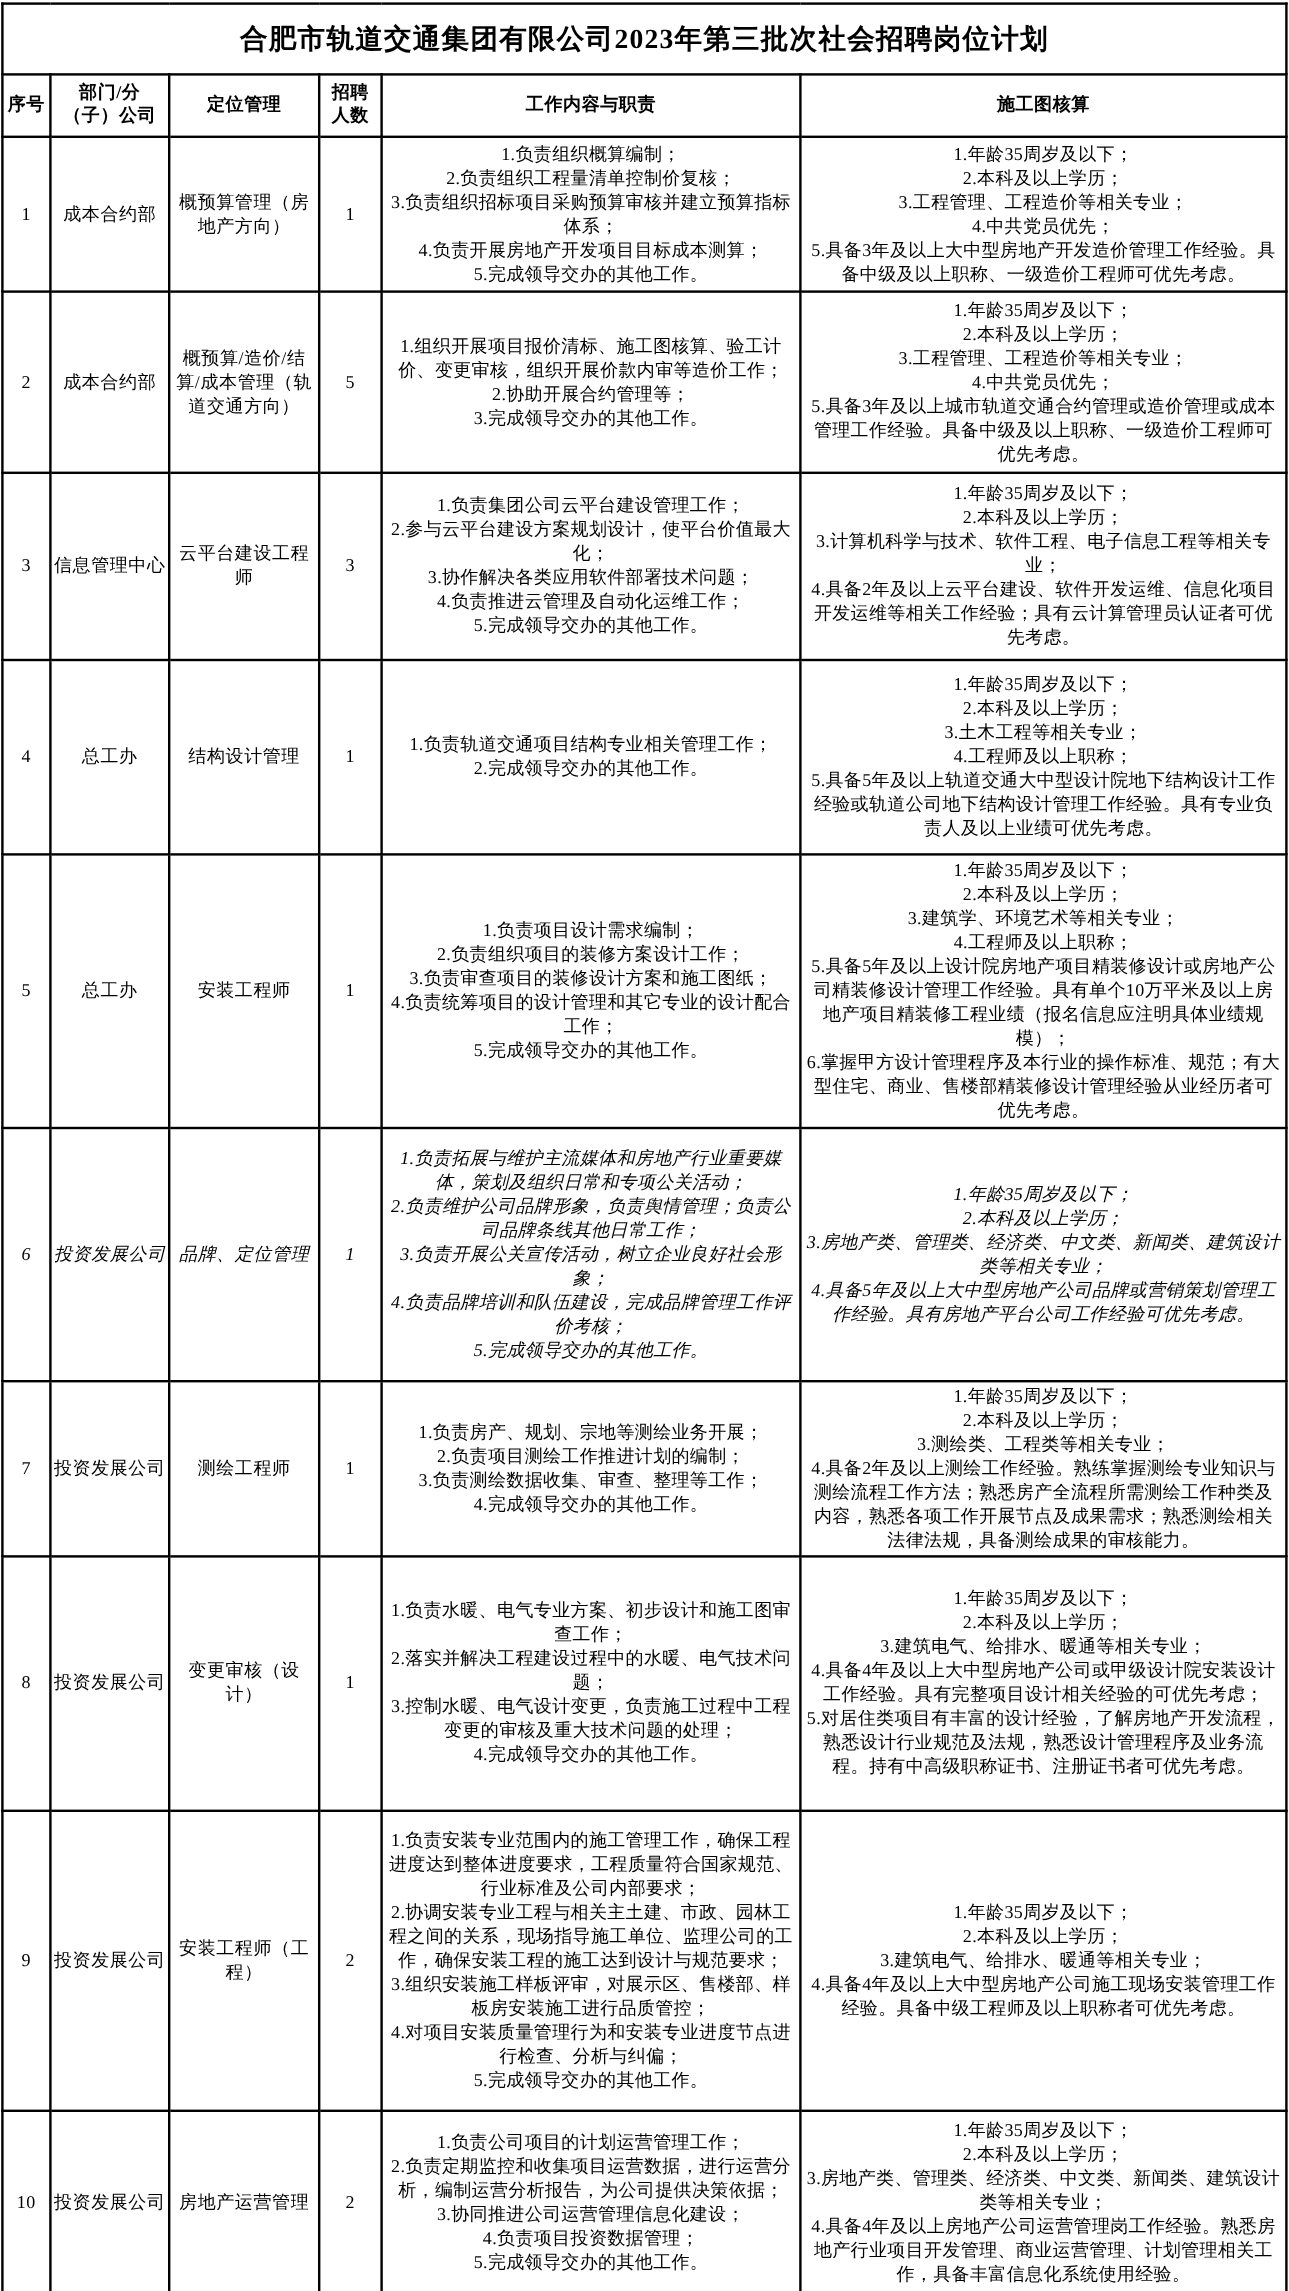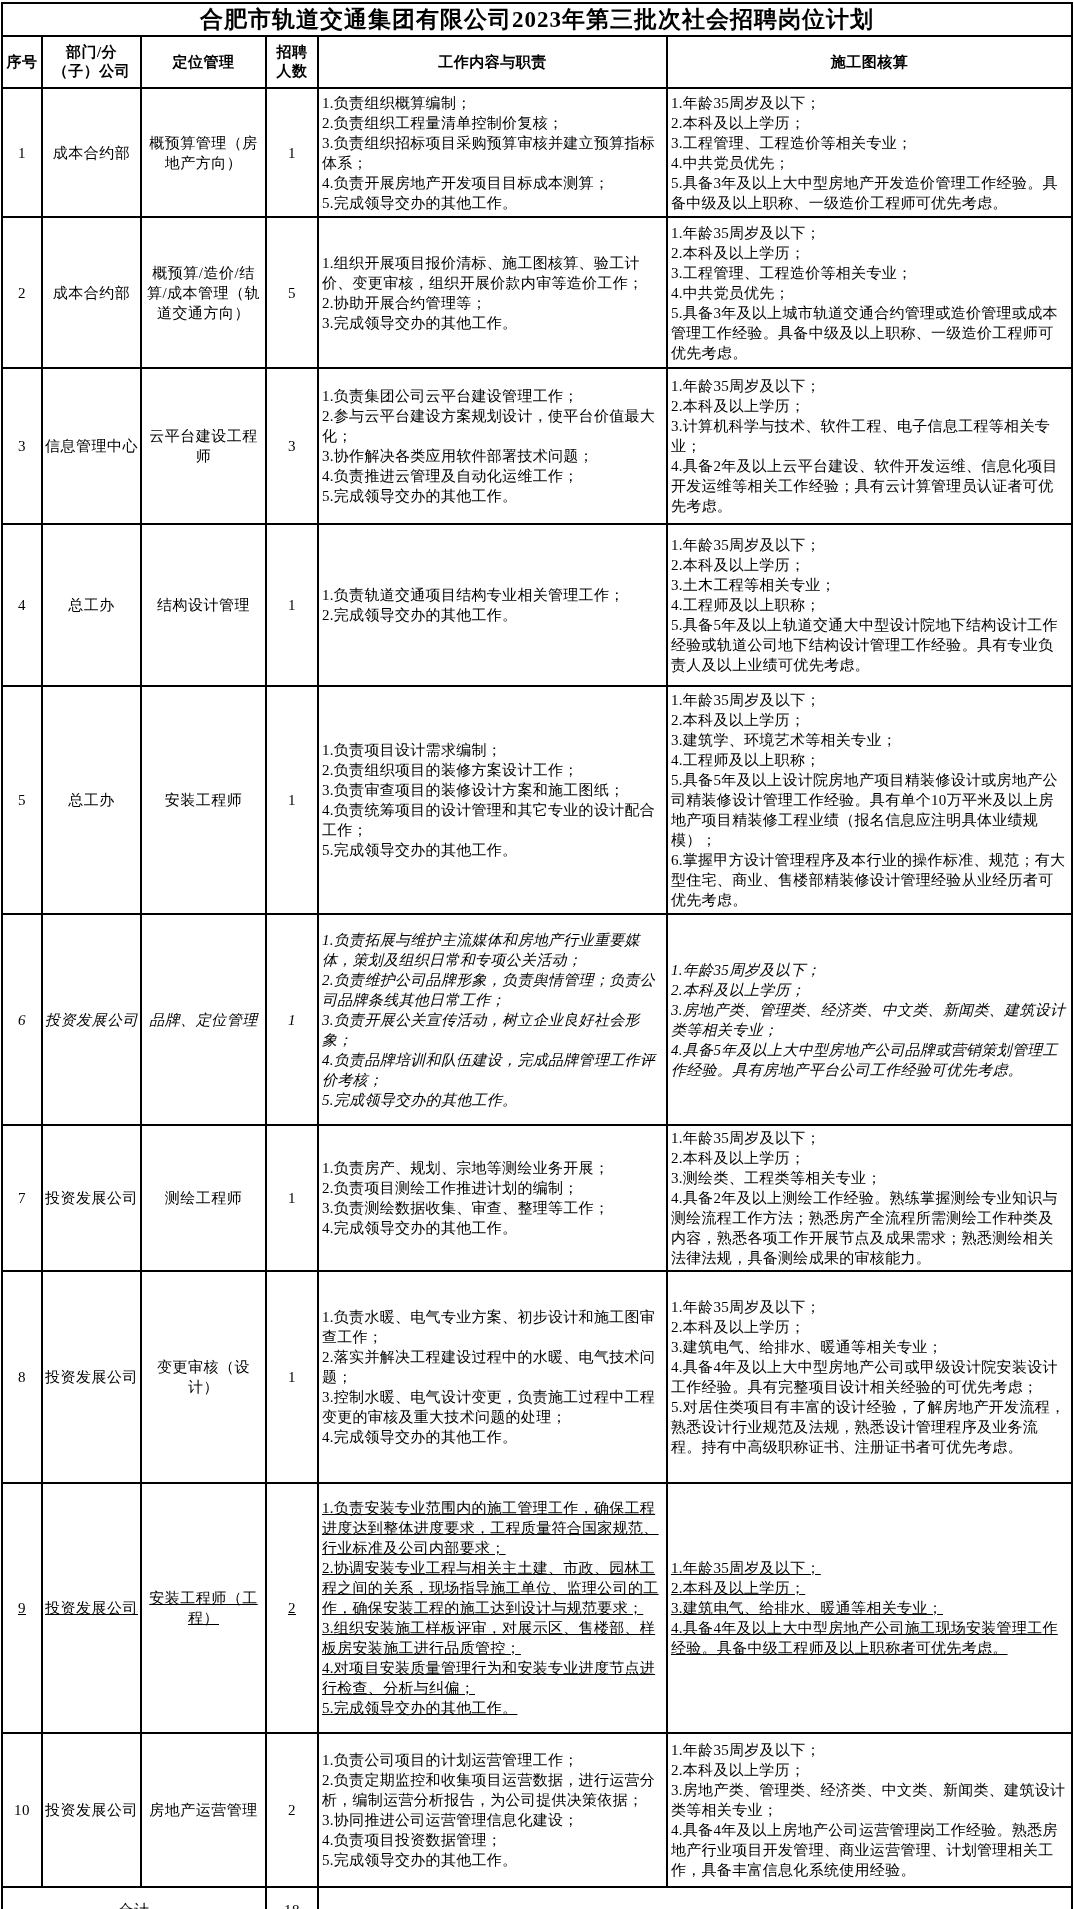--- a/index.html
+++ b/index.html
@@ -22,57 +22,57 @@
     border: 2px solid #000;
     vertical-align: middle;
     overflow: hidden;
   }
   .title-cell {
     height: 26px;
     font-size: 23px;
     font-weight: bold;
     text-align: center;
     letter-spacing: 1px;
-    padding: 0 0;
+    padding: 13px 0;
   }
   thead tr.head th {
     height: 48px;
     font-size: 15px;
     font-weight: bold;
     text-align: center;
     line-height: 19px;
     white-space: pre-line;
     letter-spacing: 0.5px;
     padding: 1px;
   }
   td.c {
     text-align: center;
     font-size: 15px;
     line-height: 20px;
     letter-spacing: 0.5px;
     padding: 2px;
   }
   td.t {
-    text-align: left;
+    text-align: center;
     font-size: 15px;
     line-height: 20px;
     letter-spacing: 0.3px;
     white-space: pre-line;
     padding: 2px 3px;
   }
   
   tbody tr:nth-child(1)  td { height: 123px; }
   tbody tr:nth-child(2)  td { height: 145px; }
   tbody tr:nth-child(3)  td { height: 150px; }
   tbody tr:nth-child(4)  td { height: 156px; }
   tbody tr:nth-child(5)  td { height: 222px; }
   tbody tr:nth-child(6)  td { height: 205px; font-style: italic; }
   tbody tr:nth-child(7)  td { height: 138px; }
   tbody tr:nth-child(8)  td { height: 206px; }
-  tbody tr:nth-child(9)  td { height: 244px; text-decoration: underline; }
+  tbody tr:nth-child(9)  td { height: 244px; }
   tbody tr:nth-child(10) td { height: 148px; }
   tfoot td {
     height: 42px;
     font-size: 15px;
     text-align: center;
     letter-spacing: 0.5px;
   }
 </style>
 </head>
 <body>

